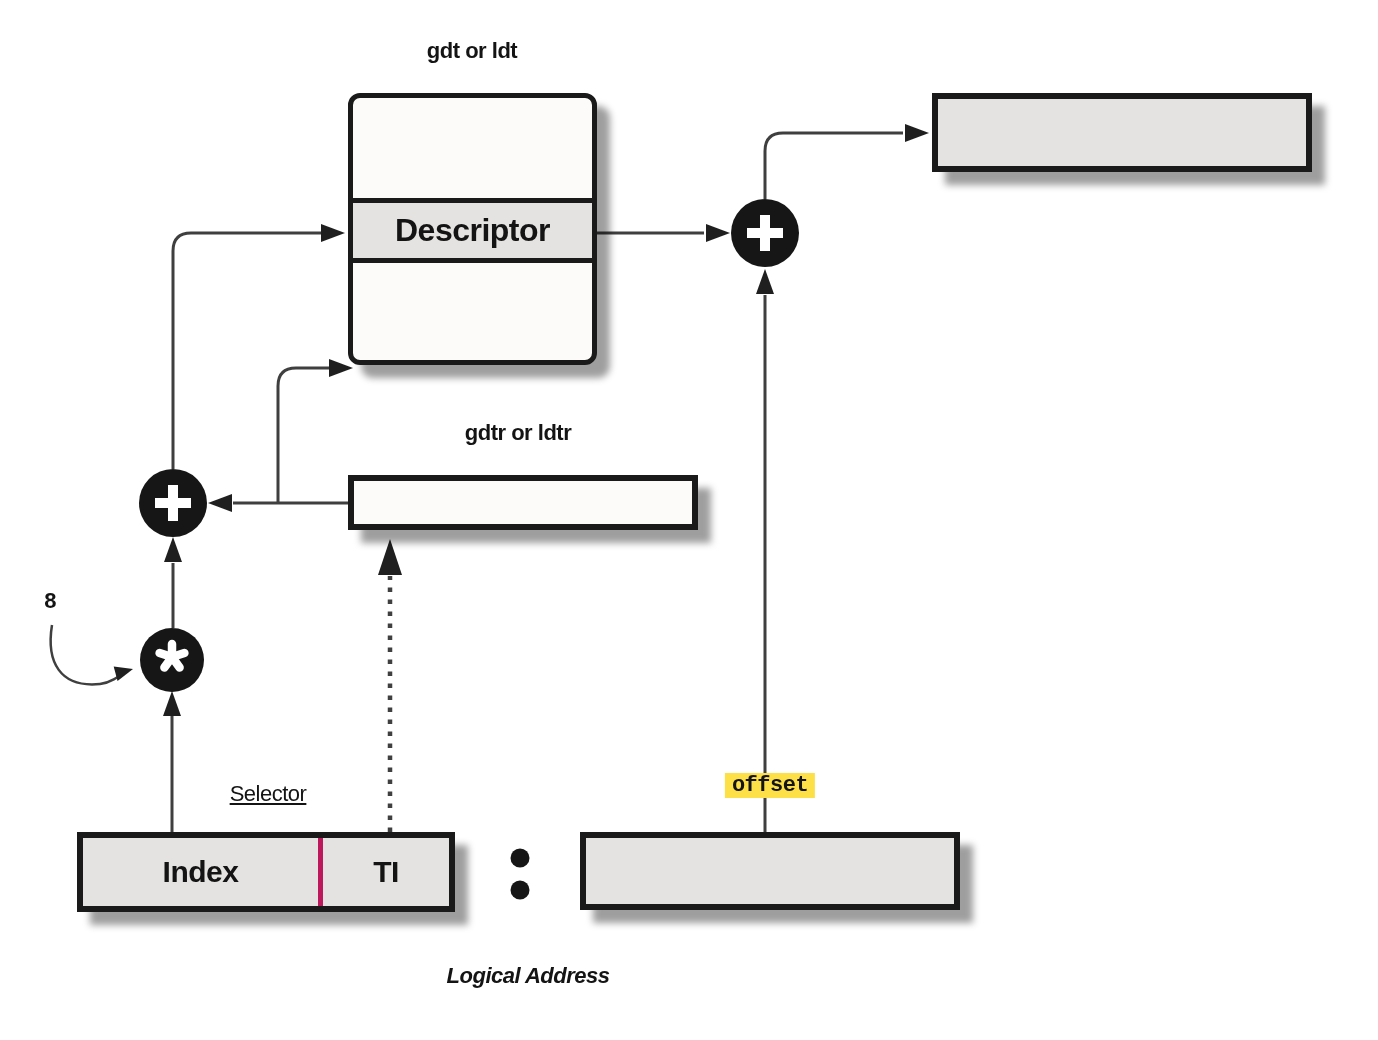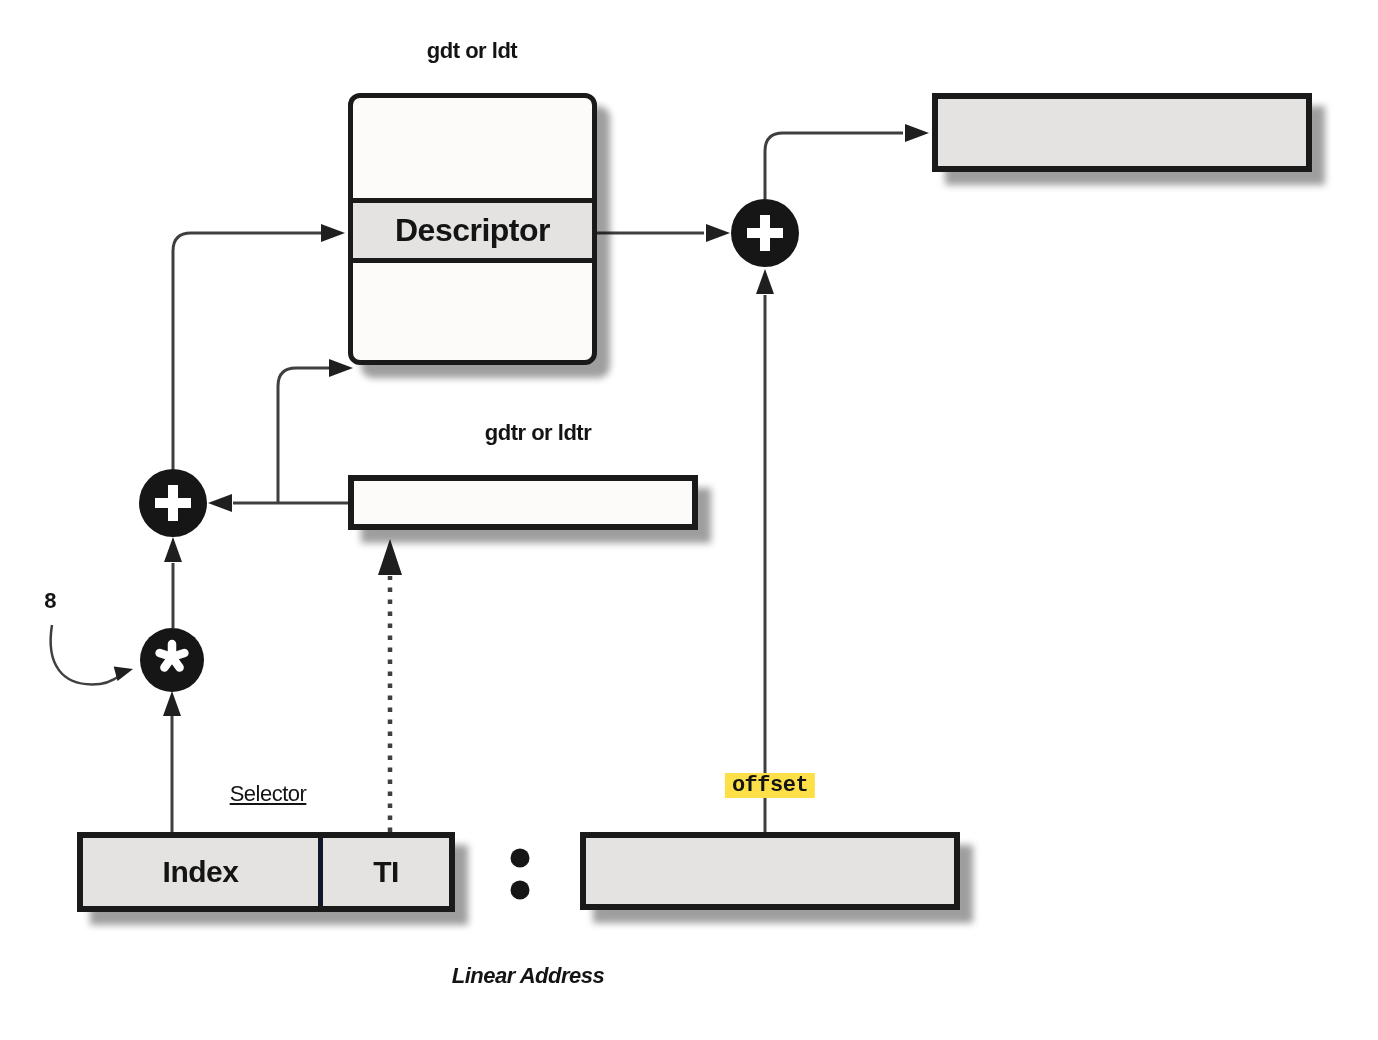--- a/index.html
+++ b/index.html
@@ -38,21 +38,21 @@
   }
   .label.normal{font-weight:normal;text-decoration:underline;}
   .label.italic{font-style:italic;}
   .label.on-wire{background:#fde047;padding:0 7px;font-family:Liberation Mono, monospace;}
   .cells{display:flex;width:100%;height:100%;}
   .cell{
     display:flex;align-items:center;justify-content:center;
     font-weight:bold;font-size:30px;letter-spacing:-0.5px;
   }
   .cell-index{width:235px;}
-  .cell-ti{flex:1;border-left:5px solid #0f172a;}
+  .cell-ti{flex:1;border-left:5px solid #be185d;}
 </style>
 </head>
 <body>
 
 <div id="canvas">
 
   <svg id="wires" width="1378" height="1040" viewBox="0 0 1378 1040">
     <g fill="none" stroke="#3f3f3f" stroke-width="3">
 
       <path d="M172 832 L172 715"></path>
@@ -120,35 +120,35 @@
 
   <div class="label" style="left:472px;top:38px;">gdt or ldt</div>
   <div class="box rounded-table fill-white" style="left:348px;top:93px;width:249px;height:272px;">
     <div class="band">
       <span>Descriptor</span>
     </div>
   </div>
 
   <div class="box fill-gray" style="left:932px;top:93px;width:380px;height:79px;"></div>
 
-  <div class="label" style="left:538px;top:420px;">gdtr or ldtr</div>
+  <div class="label" style="left:518px;top:420px;">gdtr or ldtr</div>
   <div class="box fill-white" style="left:348px;top:475px;width:350px;height:55px;"></div>
 
   <div class="label" style="left:50px;top:588px;">8</div>
 
   <div class="label normal" style="left:268px;top:781px;">Selector</div>
   <div class="box fill-gray" style="left:77px;top:832px;width:378px;height:80px;">
     <div class="cells">
       <div class="cell cell-index">
         <span>Index</span>
       </div>
       <div class="cell cell-ti">
         <span>TI</span>
       </div>
     </div>
   </div>
 
   <div class="label on-wire" style="left:770px;top:773px;">offset</div>
   <div class="box fill-gray" style="left:580px;top:832px;width:380px;height:78px;"></div>
 
-  <div class="label italic" style="left:528px;top:963px;">Linear Address</div>
+  <div class="label italic" style="left:528px;top:963px;">Logical Address</div>
 
 </div>
 
 </body></html>

